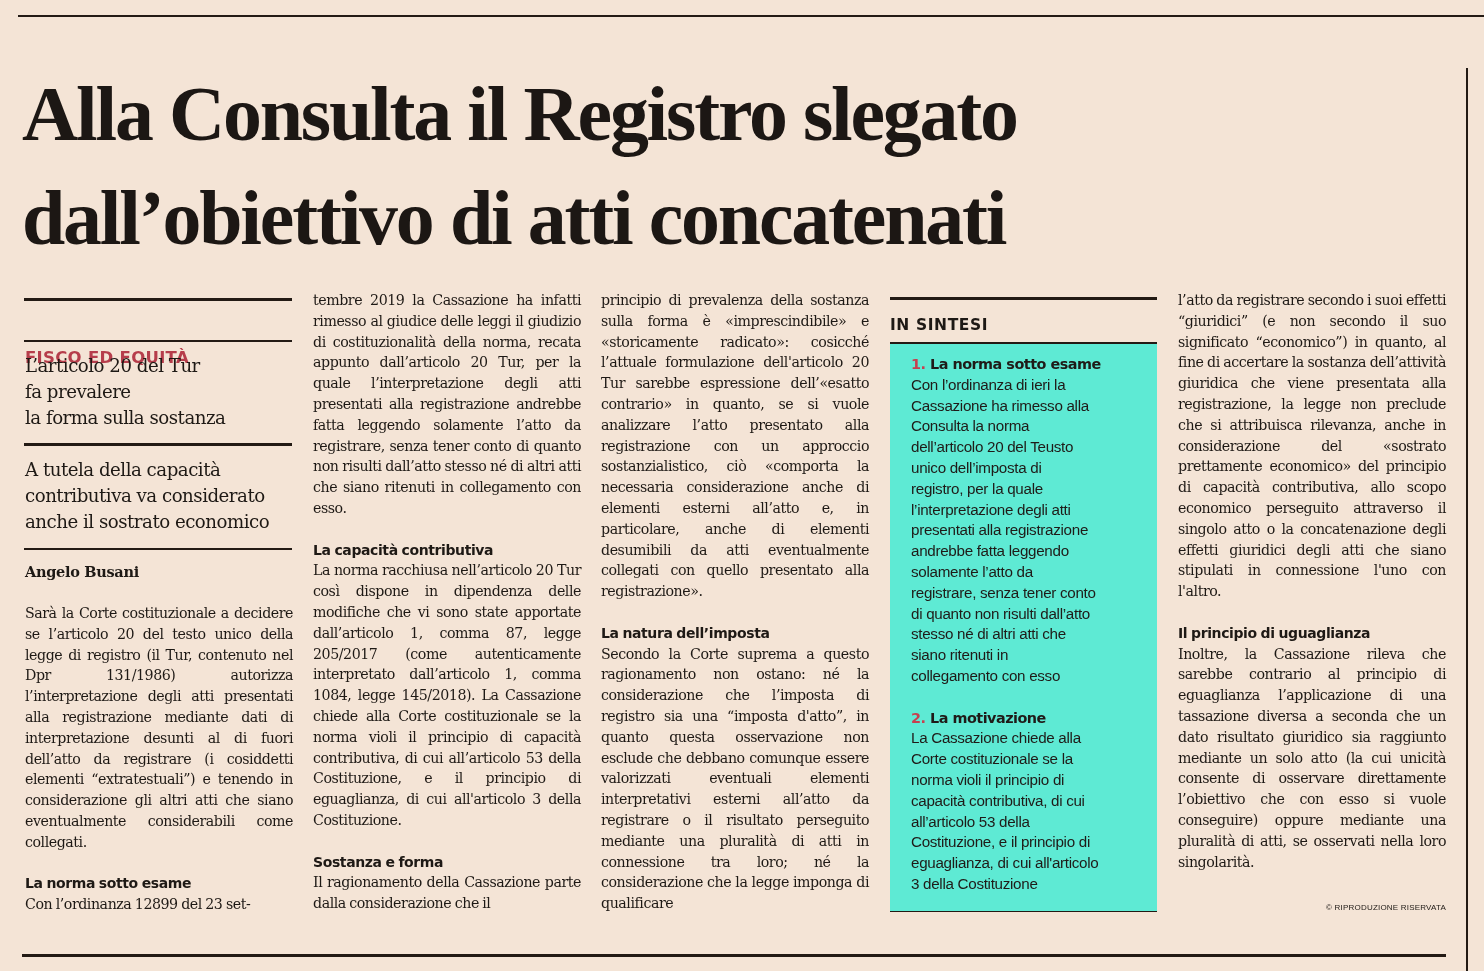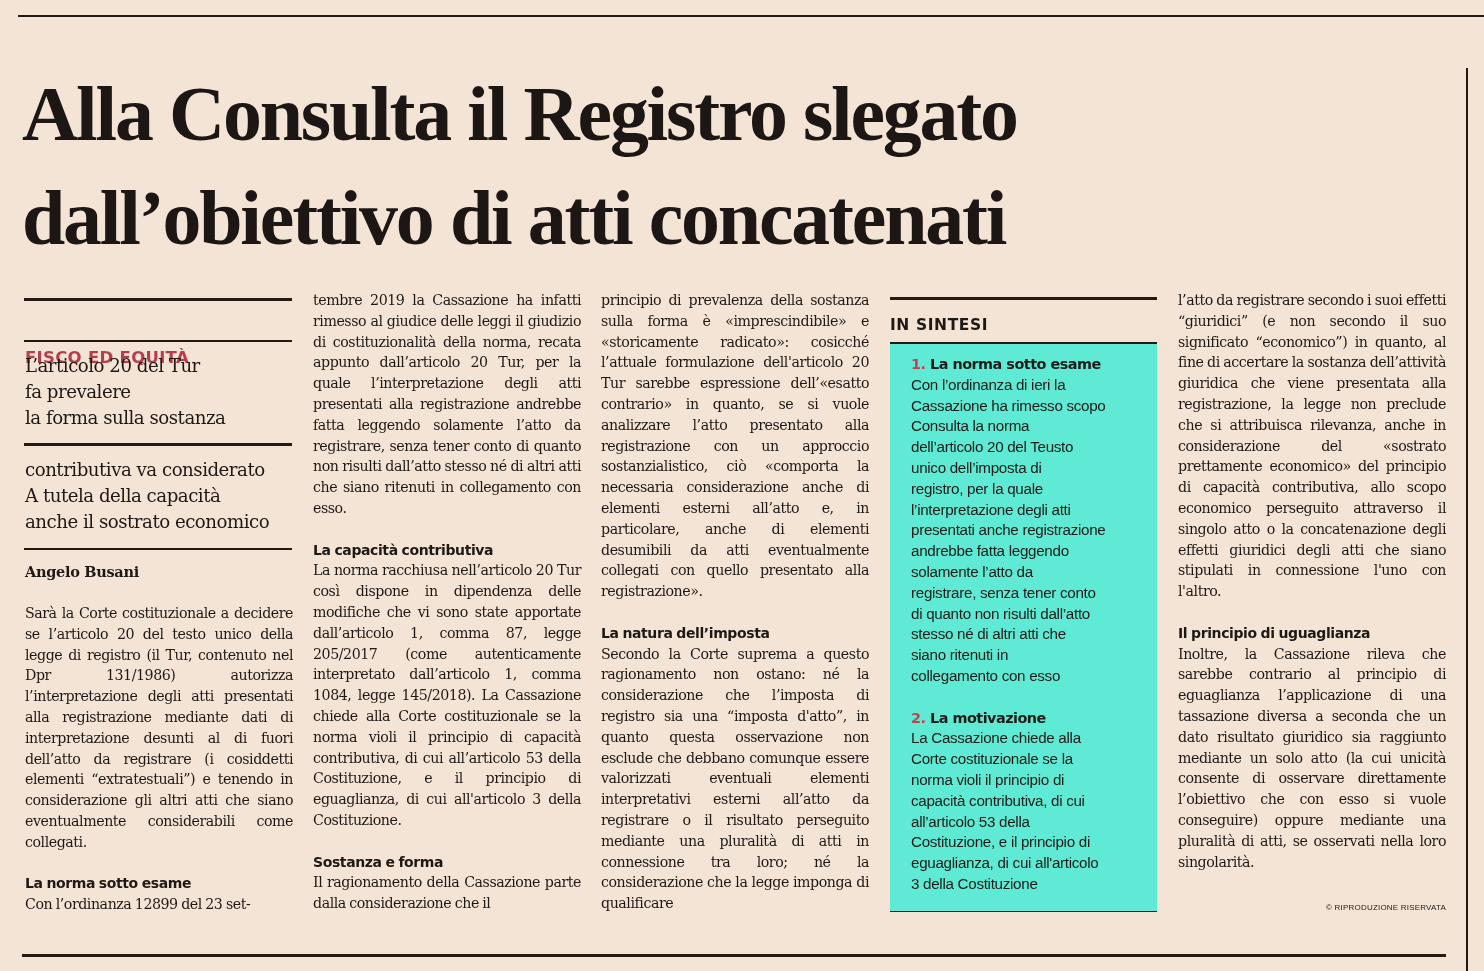--- a/index.html
+++ b/index.html
@@ -82,22 +82,22 @@
 <div class="rule" style="left:24px; top:298px; width:268px; height:3px;"></div>
 <div class="kicker">FISCO ED EQUITÀ</div>
 <div class="rule" style="left:24px; top:340px; width:268px; height:1.5px;"></div>
 <div class="deck" style="top:353px;">
   <div>L’articolo 20 del Tur</div>
   <div>fa prevalere</div>
   <div>la forma sulla sostanza</div>
 </div>
 <div class="rule" style="left:24px; top:443px; width:268px; height:3px;"></div>
 <div class="deck" style="top:457px;">
+  <div>A tutela della capacità</div>
   <div>contributiva va considerato</div>
-  <div>A tutela della capacità</div>
   <div>anche il sostrato economico</div>
 </div>
 <div class="rule" style="left:24px; top:548px; width:268px; height:1.5px;"></div>
 <div class="byline">Angelo Busani</div>
 
 <div class="col" style="left:25px; top:603px; width:268px;">
   <p>Sarà la Corte costituzionale a decidere se l’articolo 20 del testo unico della legge di registro (il Tur, contenuto nel Dpr 131/1986) autorizza l’interpretazione degli atti presentati alla registrazione mediante dati di interpretazione desunti al di fuori dell’atto da registrare (i cosiddetti elementi “extratestuali”) e tenendo in considerazione gli altri atti che siano eventualmente considerabili come collegati.</p>
   <div class="gap"></div>
   <h4>La norma sotto esame</h4>
   <p>Con l’ordinanza 12899 del 23 set-</p>
@@ -120,27 +120,27 @@
   <p>Secondo la Corte suprema a questo ragionamento non ostano: né la considerazione che l’imposta di registro sia una “imposta d'atto”, in quanto questa osservazione non esclude che debbano comunque essere valorizzati eventuali elementi interpretativi esterni all’atto da registrare o il risultato perseguito mediante una pluralità di atti in connessione tra loro; né la considerazione che la legge imponga di qualificare</p>
 </div>
 
 <div class="rule" style="left:890px; top:297px; width:267px; height:2.5px;"></div>
 <div class="sintesi-label">IN SINTESI</div>
 <div class="box">
   <div class="rule" style="left:0; top:0; width:267px; height:1.5px;"></div>
   <div class="box-inner">
     <h4><span class="num">1.</span> <span>La norma sotto esame</span></h4>
     <p>Con l’ordinanza di ieri la</p>
-    <p>Cassazione ha rimesso scopo</p>
+    <p>Cassazione ha rimesso alla</p>
     <p>Consulta la norma</p>
     <p>dell’articolo 20 del Teusto</p>
     <p>unico dell’imposta di</p>
     <p>registro, per la quale</p>
     <p>l’interpretazione degli atti</p>
-    <p>presentati anche registrazione</p>
+    <p>presentati alla registrazione</p>
     <p>andrebbe fatta leggendo</p>
     <p>solamente l’atto da</p>
     <p>registrare, senza tener conto</p>
     <p>di quanto non risulti dall’atto</p>
     <p>stesso né di altri atti che</p>
     <p>siano ritenuti in</p>
     <p>collegamento con esso</p>
     <div class="gap"></div>
     <h4><span class="num">2.</span> <span>La motivazione</span></h4>
     <p>La Cassazione chiede alla</p>

